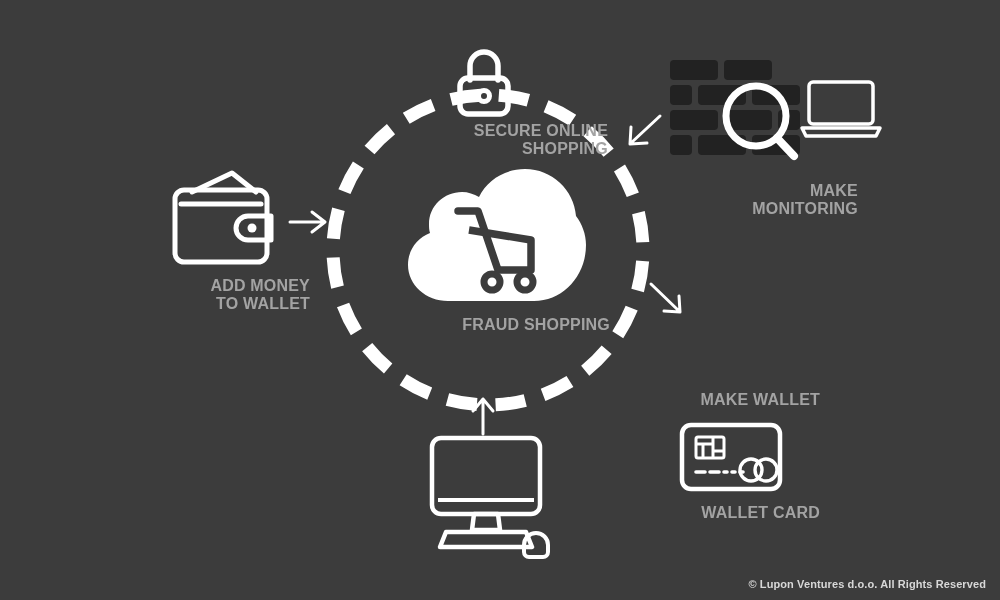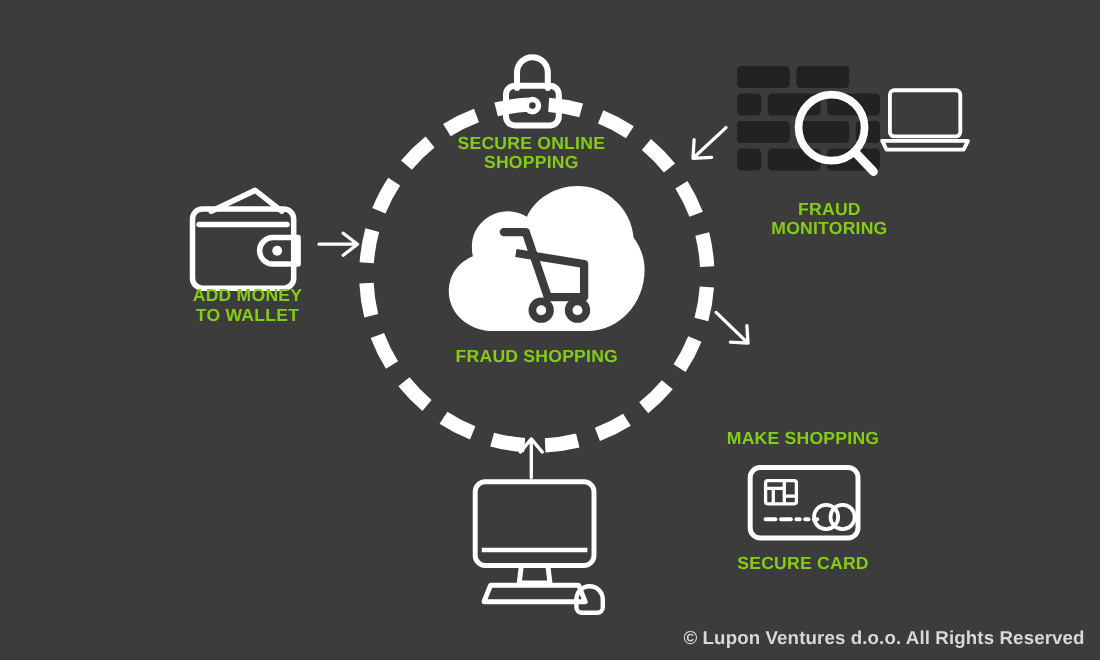--- a/index.html
+++ b/index.html
@@ -15,36 +15,36 @@
     width: 1000px;
     height: 600px;
     background: #3c3c3c;
     overflow: hidden;
   }
   .node {
     position: absolute;
   }
   .label {
     position: absolute;
-    color: #84cc16;
+    color: #a3a3a3;
     font-family: "Liberation Sans", sans-serif;
     font-weight: bold;
-    text-align: center;
+    text-align: right;
     line-height: 1.15;
     letter-spacing: 0.2px;
     white-space: pre-line;
     user-select: none;
   }
   .label-lg { font-size: 16px; }
   .footer-note {
     position: absolute;
     right: 14px;
     bottom: 10px;
     color: #d8d8d8;
-    font-size: 17px;
+    font-size: 11px;
     font-weight: bold;
     font-family: "Liberation Sans", sans-serif;
     letter-spacing: 0.1px;
   }
   svg { display: block; overflow: visible; }
 </style>
 </head>
 <body>
 
 <div id="canvas">
@@ -99,21 +99,21 @@
 
       <rect x="5" y="22" width="92" height="72" rx="9" ry="9" fill="none" stroke="#ffffff" stroke-width="5"></rect>
 
       <path fill="none" stroke="#ffffff" stroke-width="5" stroke-linecap="round" d="M11,36 L91,36"></path>
 
       <path fill="none" stroke="#ffffff" stroke-width="5" stroke-linejoin="round" d="M78,48 L101,48 L101,72 L78,72 A12,12 0 0 1 78,48 Z"></path>
       <circle cx="82" cy="60" r="4.5" fill="#ffffff"></circle>
     </svg>
   </div>
 
-  <div class="label label-lg" style="left:140px; top:261px; width:170px;">ADD MONEY
+  <div class="label label-lg" style="left:140px; top:277px; width:170px;">ADD MONEY
 TO WALLET</div>
 
   <div class="node" style="left:288px; top:208px;">
     <svg width="42" height="28" viewBox="0 0 42 28">
       <path fill="none" stroke="#ffffff" stroke-width="3" stroke-linecap="round" stroke-linejoin="round" d="M2,14 L36,14 M24,4 L37,14 L24,24"></path>
     </svg>
   </div>
 
   <div class="node" style="left:668px; top:58px;">
     <svg width="210" height="112" viewBox="0 0 210 112">
@@ -134,31 +134,31 @@
         <circle cx="88" cy="58" r="30" fill="none" stroke="#ffffff" stroke-width="7"></circle>
         <path stroke="#ffffff" stroke-width="8" stroke-linecap="round" d="M109,80 L126,98"></path>
       </g>
       <g>
         <rect x="141" y="24" width="64" height="42" rx="4" ry="4" fill="none" stroke="#ffffff" stroke-width="3.5"></rect>
         <path fill="none" stroke="#ffffff" stroke-width="3.5" stroke-linejoin="round" d="M134,70 L212,70 L208,78 L138,78 Z"></path>
       </g>
     </svg>
   </div>
 
-  <div class="label label-lg" style="left:650px; top:182px; width:208px;">FRAUD
+  <div class="label label-lg" style="left:650px; top:182px; width:208px;">MAKE
 MONITORING</div>
 
   <div class="node" style="left:626px; top:114px;">
     <svg width="38" height="34" viewBox="0 0 38 34">
       <path fill="none" stroke="#ffffff" stroke-width="3" stroke-linecap="round" stroke-linejoin="round" d="M34,2 L5,29 M5,13 L4,30 L21,29"></path>
     </svg>
   </div>
 
 
-  <div class="label label-lg" style="left:640px; top:391px; width:180px;">MAKE SHOPPING</div>
+  <div class="label label-lg" style="left:640px; top:391px; width:180px;">MAKE WALLET</div>
 
   <div class="node" style="left:648px; top:282px;">
     <svg width="38" height="34" viewBox="0 0 38 34">
       <path fill="none" stroke="#ffffff" stroke-width="3" stroke-linecap="round" stroke-linejoin="round" d="M3,2 L31,29 M31,14 L32,30 L16,29"></path>
     </svg>
   </div>
 
   <div class="node" style="left:679px; top:422px;">
     <svg width="104" height="70" viewBox="0 0 104 70">
       <rect x="3" y="3" width="98" height="64" rx="9" ry="9" fill="none" stroke="#ffffff" stroke-width="4.5"></rect>
@@ -173,21 +173,21 @@
         <path d="M53,50 L56,50"></path>
         <path d="M61,50 L64,50"></path>
       </g>
       <g fill="none" stroke="#ffffff" stroke-width="3.4">
         <circle cx="72" cy="48" r="11"></circle>
         <circle cx="87" cy="48" r="11"></circle>
       </g>
     </svg>
   </div>
 
-  <div class="label label-lg" style="left:640px; top:504px; width:180px;">SECURE CARD</div>
+  <div class="label label-lg" style="left:640px; top:504px; width:180px;">WALLET CARD</div>
 
   <div class="node" style="left:428px; top:435px;">
     <svg width="124" height="126" viewBox="0 0 124 126">
 
       <rect x="4" y="3" width="108" height="76" rx="9" ry="9" fill="none" stroke="#ffffff" stroke-width="4.5"></rect>
       <path fill="none" stroke="#ffffff" stroke-width="4" d="M10,65 L106,65"></path>
 
       <path fill="none" stroke="#ffffff" stroke-width="4.5" stroke-linejoin="round" d="M46,79 L70,79 L72,95 L44,95 Z"></path>
 
       <path fill="none" stroke="#ffffff" stroke-width="4.5" stroke-linejoin="round" d="M18,97 L98,97 L104,112 L12,112 Z"></path>

